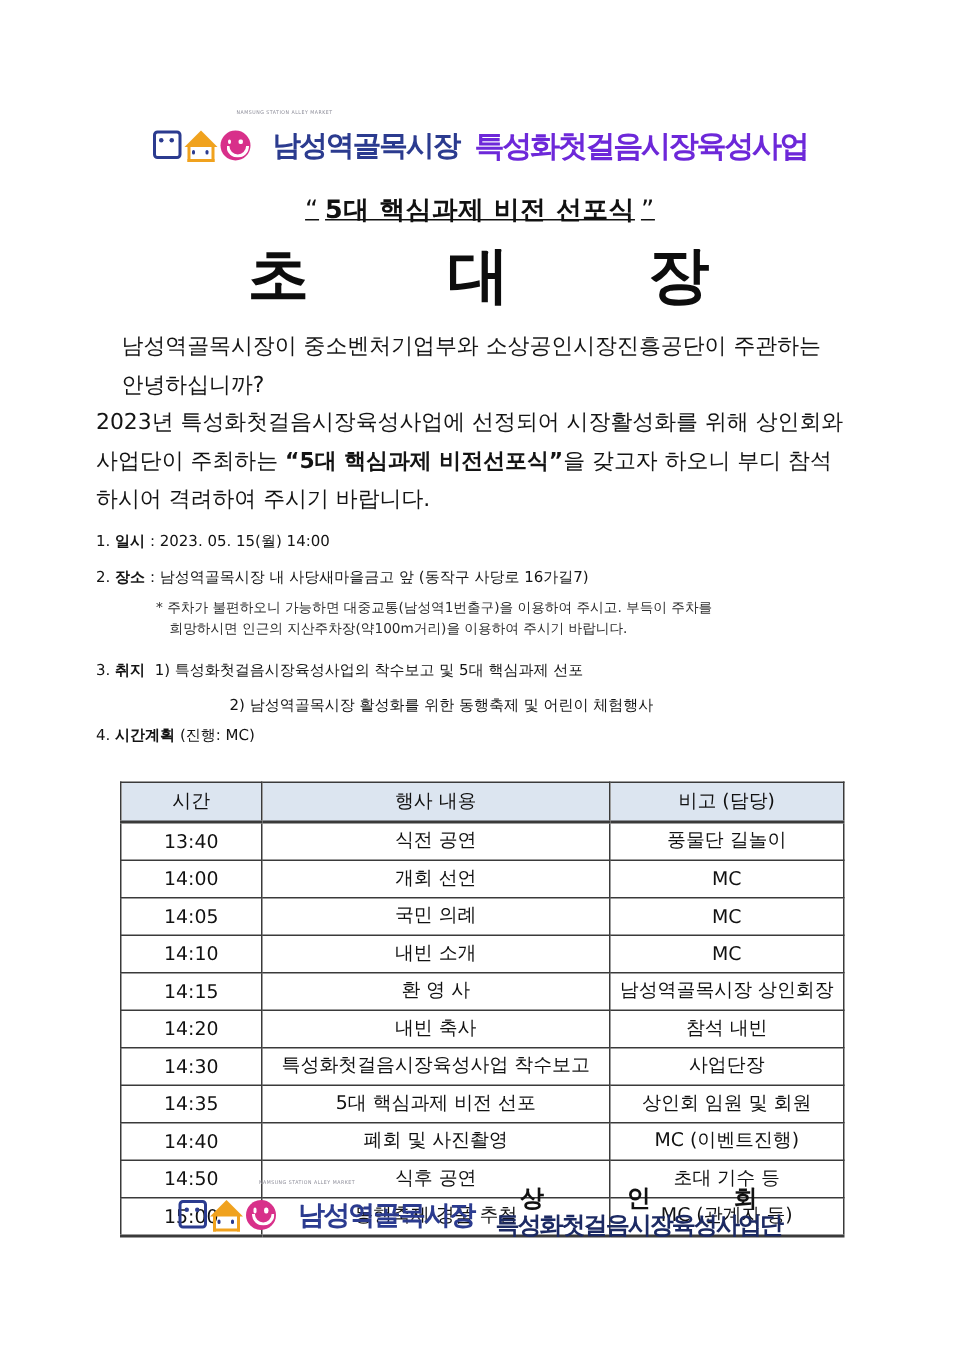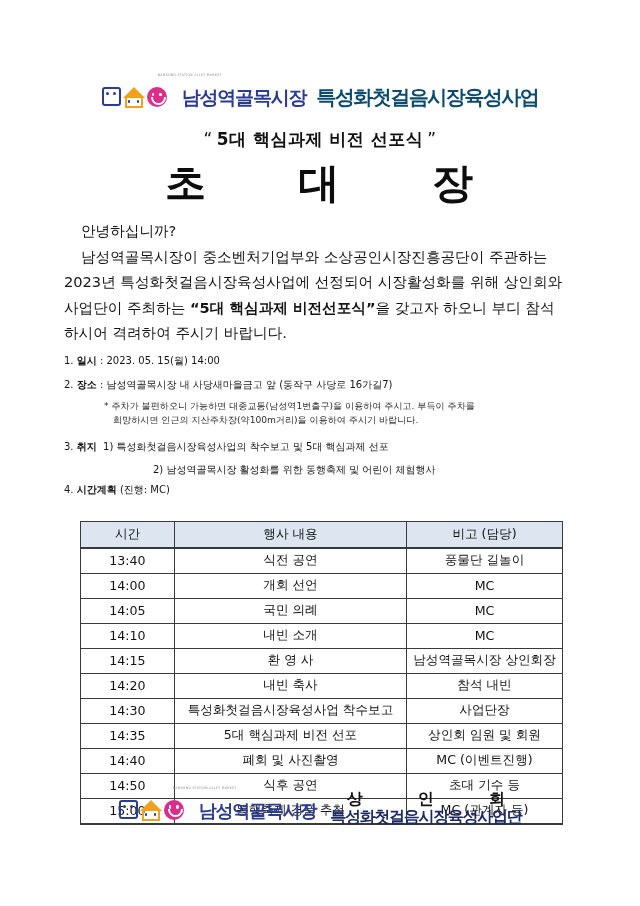--- a/index.html
+++ b/index.html
@@ -140,37 +140,38 @@
     top: -9px;
     font-size: 3.1px;
     letter-spacing: 0.35px;
     color: #8a8a96;
     white-space: nowrap;
     transform: scaleY(1.1);
   }
   .header-program {
     font-size: 20px;
     font-weight: 700;
-    color: #0c4a6e;
+    color: #6d28d9;
     letter-spacing: -1.5px;
     line-height: 1;
     position: relative;
     top: -1px;
   }
 
   
   .quote-title {
     position: absolute;
     left: 0; top: 128px;
     width: 640px;
     text-align: center;
     font-size: 17px;
     font-weight: 700;
     letter-spacing: 0.5px;
     color: #111;
+    text-decoration: underline;
   }
   .quote-title .qm { font-weight: 400; padding: 0 4px; }
   .main-title {
     position: absolute;
     left: 0; top: 156px;
     width: 640px;
     text-align: center;
     font-size: 41px;
     font-weight: 700;
     color: #0d0d0d;
@@ -326,22 +327,22 @@
 
   <div class="main-title">
     <span class="ch">초</span>
     <span class="gap"></span>
     <span class="ch">대</span>
     <span class="gap"></span>
     <span class="ch">장</span>
   </div>
 
   <div class="intro">
+    <span class="l indent">남성역골목시장이   중소벤처기업부와   소상공인시장진흥공단이   주관하는</span>
     <span class="l indent">안녕하십니까?</span>
-    <span class="l indent">남성역골목시장이   중소벤처기업부와   소상공인시장진흥공단이   주관하는</span>
     <span class="l">2023년 특성화첫걸음시장육성사업에 선정되어 시장활성화를 위해 상인회와</span>
     <span class="l"><span>사업단이 주최하는 </span><b>“5대 핵심과제 비전선포식”</b><span>을 갖고자 하오니 부디 참석</span></span>
     <span class="l">하시어 격려하여 주시기 바랍니다.</span>
   </div>
 
   <div class="item item-1">
     <span>1.</span>
     <b>일시</b>
     <span>: 2023. 05. 15(월)  14:00</span>
   </div>

